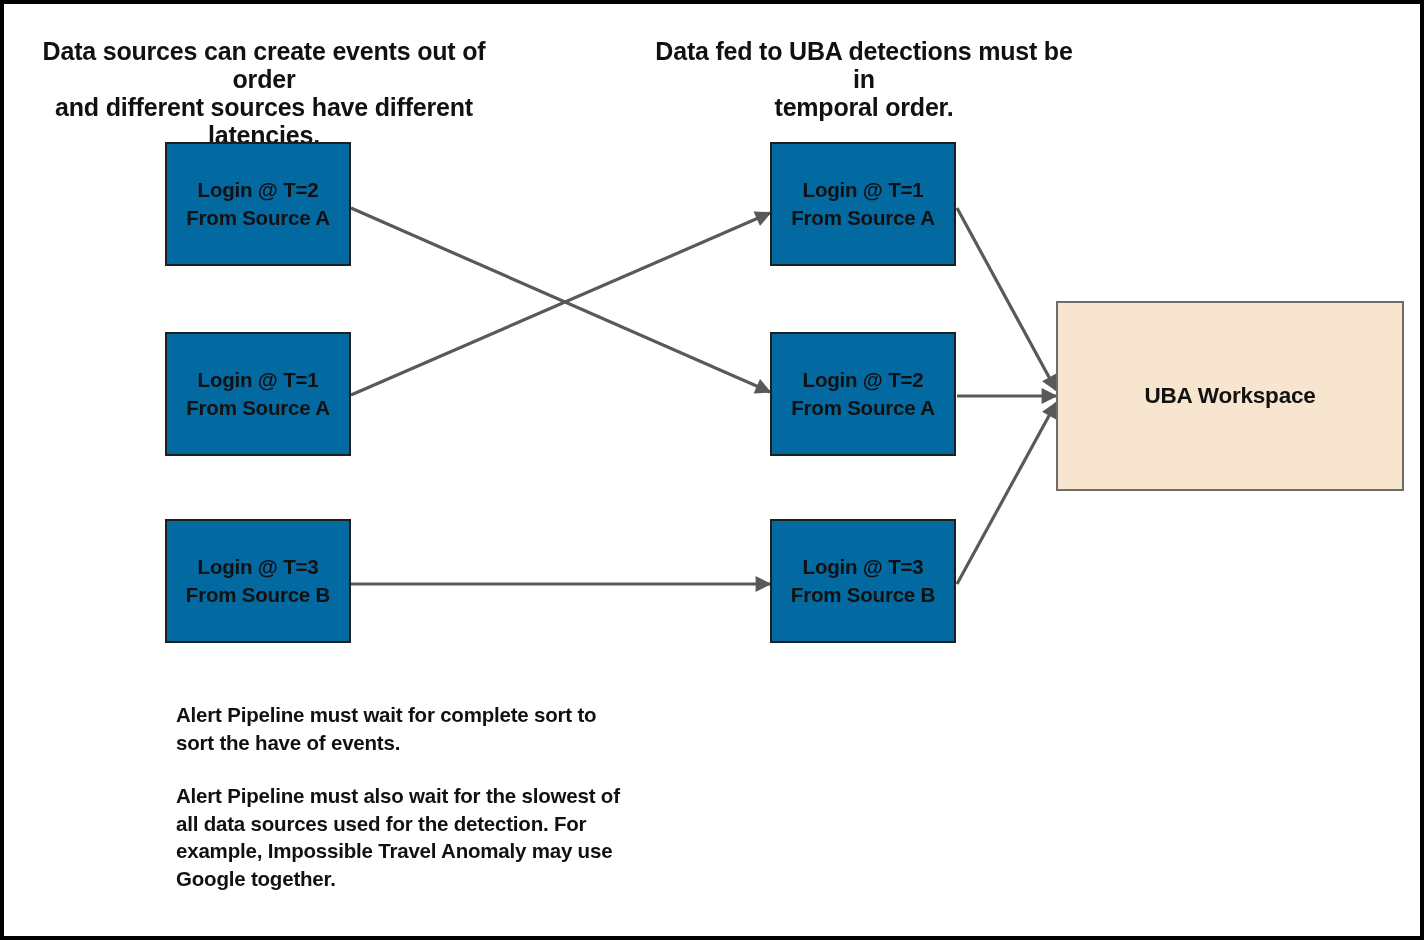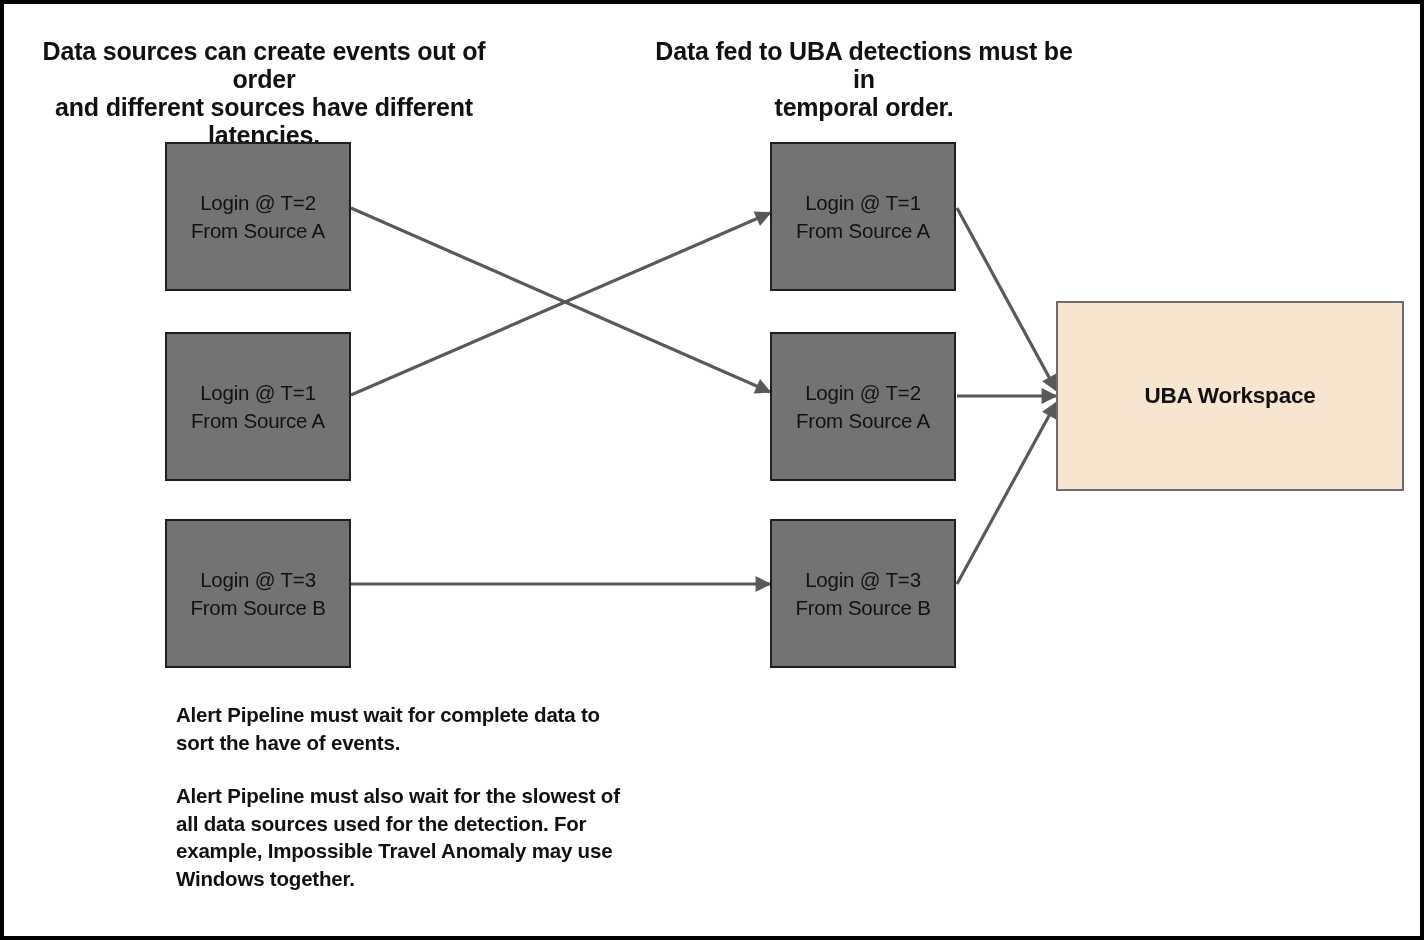--- a/index.html
+++ b/index.html
@@ -40,30 +40,30 @@
     width: 500px;
   }
   .caption-top-middle {
     left: 650px;
     top: 33px;
     width: 420px;
   }
   .node {
     position: absolute;
     width: 186px;
-    height: 149px;
+    height: 124px;
     box-sizing: border-box;
-    background: #737373;
+    background: #0369a1;
     border: 2px solid #1f1f1f;
     display: flex;
     flex-direction: column;
     align-items: center;
     justify-content: center;
     text-align: center;
-    font-weight: 400;
+    font-weight: 700;
     font-size: 20.5px;
     line-height: 28px;
     letter-spacing: -0.2px;
   }
   .node-l1 { left: 161px; top: 138px; }
   .node-l2 { left: 161px; top: 328px; }
   .node-l3 { left: 161px; top: 515px; }
   .node-m1 { left: 766px; top: 138px; }
   .node-m2 { left: 766px; top: 328px; }
   .node-m3 { left: 766px; top: 515px; }
@@ -152,24 +152,24 @@
     <div>Login @ T=3</div>
     <div>From Source B</div>
   </div>
 
   <div class="node-uba">
     <div>UBA Workspace</div>
   </div>
 
   <div class="notes">
     <div class="para">
-      <div>Alert Pipeline must wait for complete data to</div>
+      <div>Alert Pipeline must wait for complete sort to</div>
       <div>sort the have of events.</div>
     </div>
     <div class="para">
       <div>Alert Pipeline must also wait for the slowest of</div>
       <div>all data sources used for the detection. For</div>
       <div>example, Impossible Travel Anomaly may use</div>
-      <div>Windows together.</div>
+      <div>Google together.</div>
     </div>
   </div>
 
 </div>
 
 </body></html>

